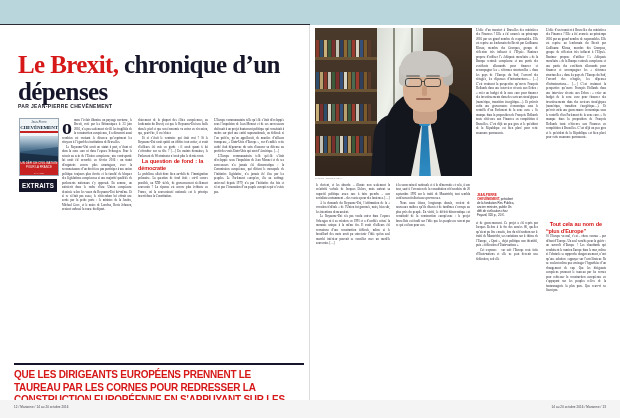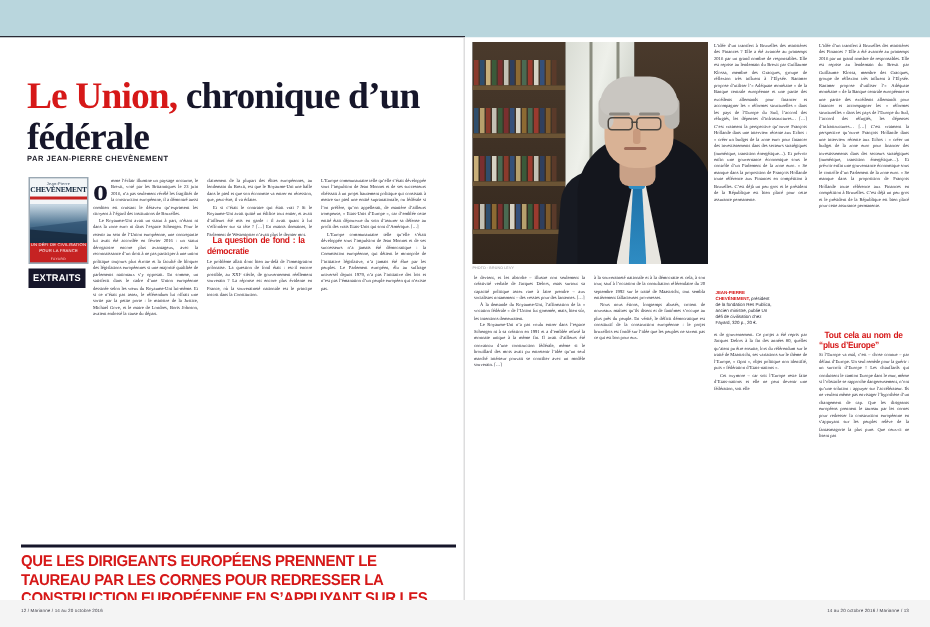--- a/index.html
+++ b/index.html
@@ -286,21 +286,21 @@
 
 <div class="masthead">
   <div class="masthead-rule"></div>
 </div>
 
 <div class="page">
 
   <div class="gutter"></div>
 
   <h1 class="headline">
-    <span class="red">Le Union,</span><span> chronique d’un fédérale</span>
+    <span class="red">Le Brexit,</span><span> chronique d’un dépenses</span>
   </h1>
 
   <div class="byline">PAR JEAN-PIERRE CHEVÈNEMENT</div>
 
   <div class="bookwrap">
     <div class="bookcover">
       <div class="bc-top"></div>
       <div class="bc-wave"></div>
       <div class="bc-wave2"></div>
       <div class="bc-author">Jean-Pierre</div>

